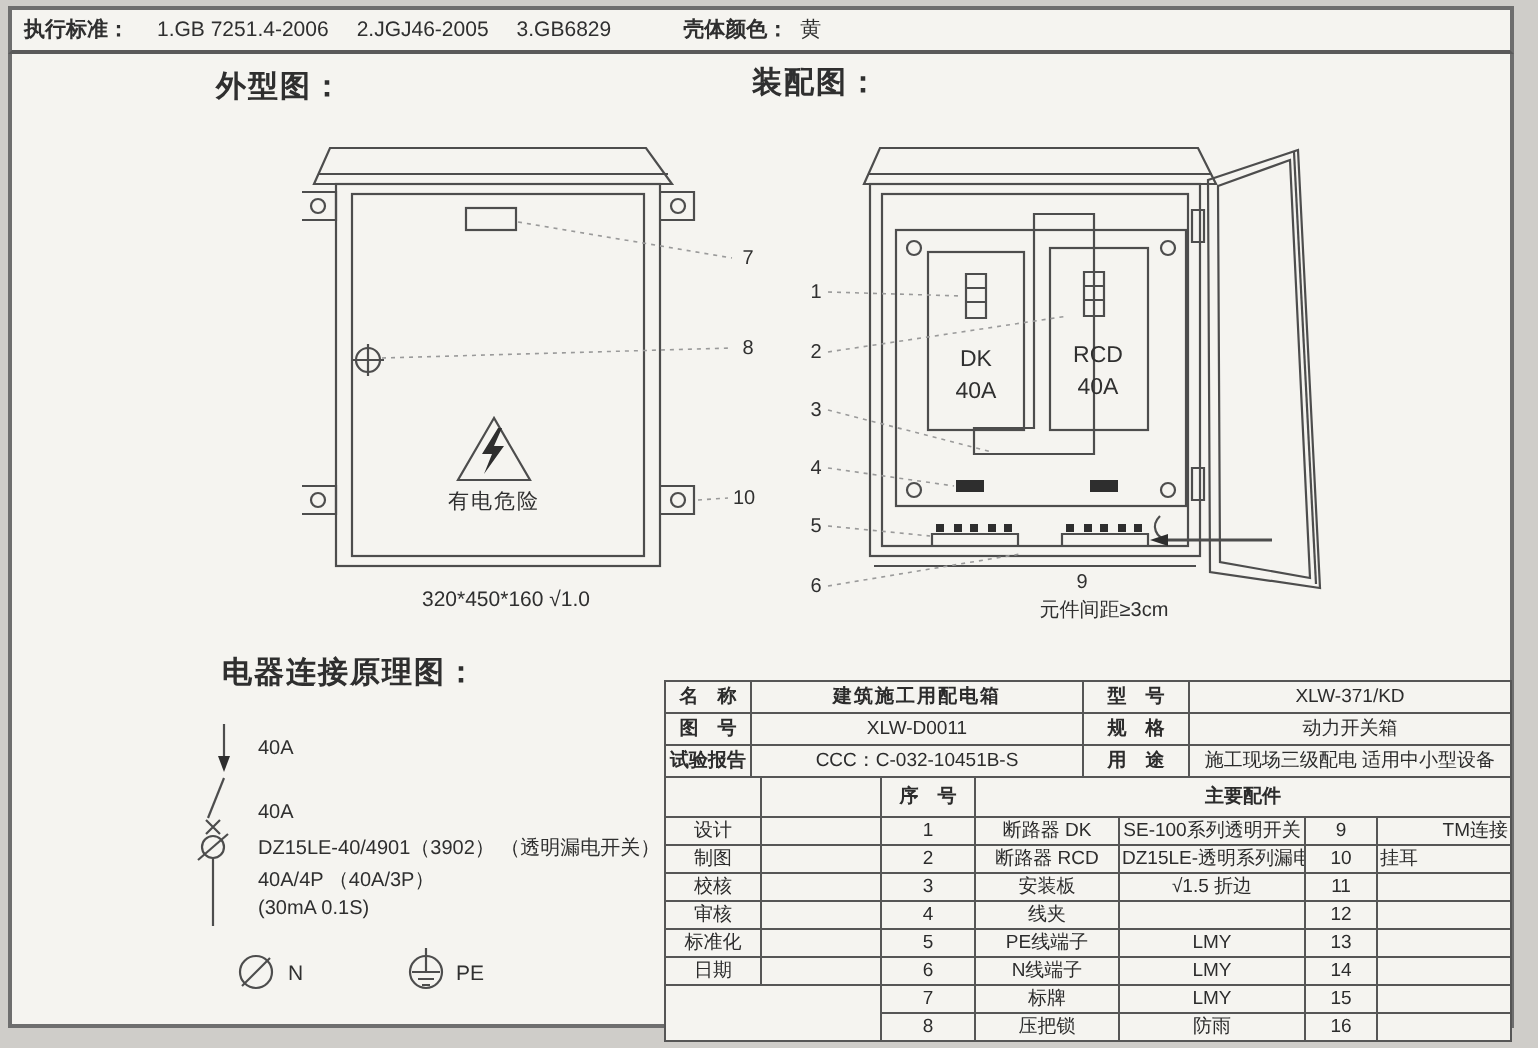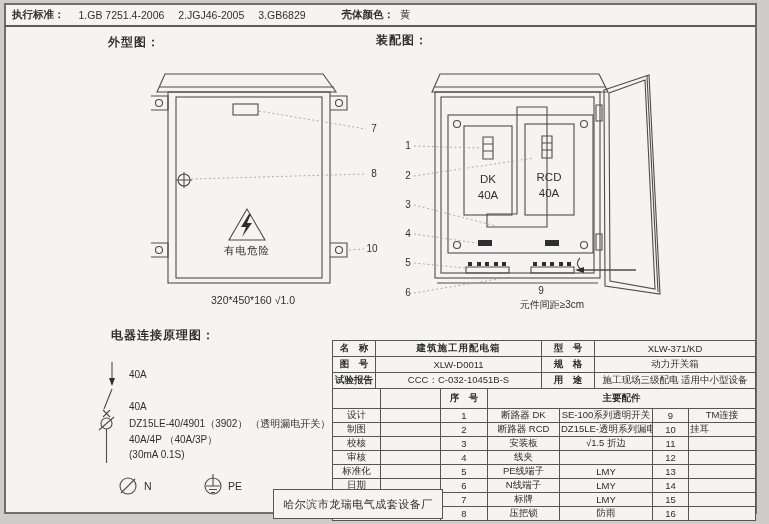--- a/index.html
+++ b/index.html
@@ -5,21 +5,21 @@
   html,body{margin:0;padding:0;background:#b9b7b3;}
   .page{position:relative;width:769px;height:524px;background:#cfcdc9;
         font-family:"Liberation Sans","DejaVu Sans",sans-serif;color:#2f2f2f;overflow:hidden;}
   .frame{position:absolute;left:4px;top:3px;width:749px;height:507px;background:#f5f4f0;border:2px solid #6e6e6e;}
   .topbar{position:absolute;left:4px;top:3px;width:749px;height:20px;border:2px solid #6e6e6e;border-bottom:2px solid #5a5a5a;
           background:#f5f4f0;display:flex;align-items:center;font-size:10.5px;white-space:nowrap;}
   .topbar .lbl{margin-left:6px;font-weight:600;}
   .topbar .itm{margin-left:14px;}
   .topbar .clr-lbl{margin-left:36px;font-weight:600;}
   .topbar .clr-val{margin-left:6px;}
-  .sec-label{position:absolute;font-size:12px;font-weight:600;letter-spacing:1px;white-space:nowrap;}
+  .sec-label{position:absolute;font-size:15px;font-weight:600;letter-spacing:1px;white-space:nowrap;}
   .txt{position:absolute;font-size:10px;white-space:nowrap;}
   .ctr{text-align:center;}
   .art{position:absolute;left:0;top:0;width:769px;height:524px;}
   .art path,.art rect,.art circle,.art line,.art polygon.o{fill:none;stroke:#4d4d4d;stroke-width:1.1;}
   .art .filld{fill:#2e2e2e;stroke:none;}
   .art .leader{fill:none;stroke:#9a9a9a;stroke-width:0.8;stroke-dasharray:2 2.5;}
   .art text{fill:#303030;stroke:none;font-family:"Liberation Sans","DejaVu Sans",sans-serif;}
   .art .callout{font-size:10px;}
   .art .devtxt{font-size:11.5px;}
   .art .warntxt{font-size:10.5px;letter-spacing:1px;}
@@ -208,21 +208,21 @@
       <td class="bd">序　号</td>
       <td class="bd" colspan="4">主要配件</td>
     </tr>
     <tr style="height:14px;">
       <td>设计</td>
       <td></td>
       <td>1</td>
       <td>断路器 DK</td>
       <td>SE-100系列透明开关</td>
       <td>9</td>
-      <td style="text-align:center;">TM连接</td>
+      <td style="text-align:right;">TM连接</td>
     </tr>
     <tr style="height:14px;padding-left:47px;">
       <td>制图</td>
       <td></td>
       <td>2</td>
       <td>断路器 RCD</td>
       <td>DZ15LE-透明系列漏电开</td>
       <td>10</td>
       <td style="text-align:left;">挂耳</td>
     </tr>
@@ -273,14 +273,13 @@
     <tr style="height:14px;">
       <td>8</td>
       <td>压把锁</td>
       <td>防雨</td>
       <td>16</td>
       <td></td>
     </tr>
   </tbody>
     </table>
 
-  <div class="factory">哈尔滨市龙瑞电气成套设备厂</div>
 </div>
 
 </body></html>

